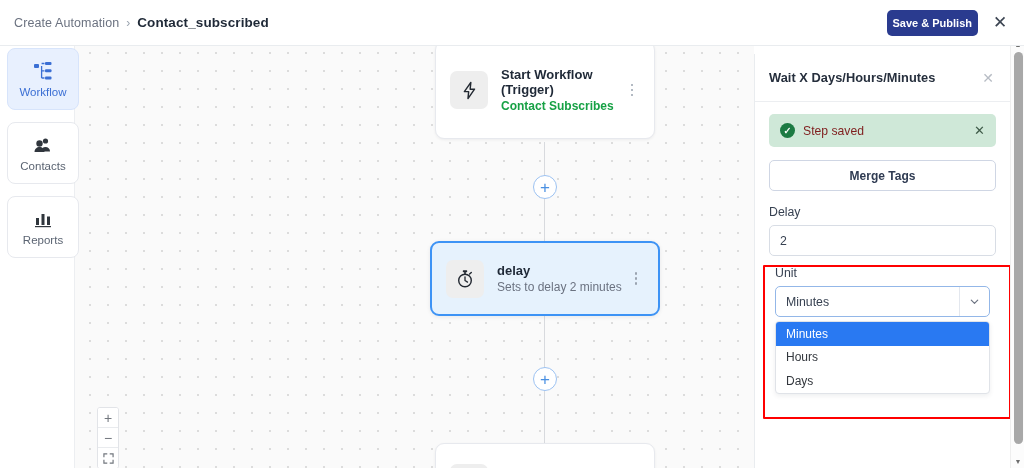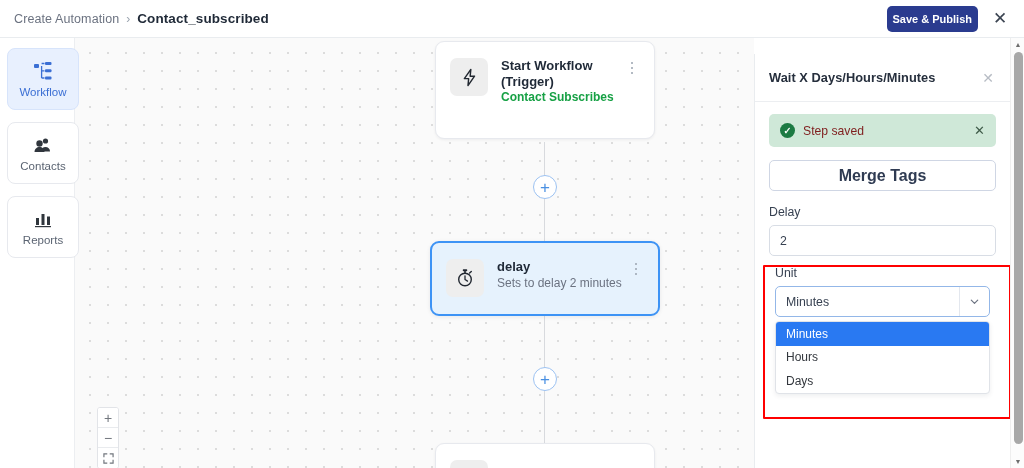--- a/index.html
+++ b/index.html
@@ -14,21 +14,21 @@
 
   #app {
     position: relative;
     width: 1024px; height: 468px;
     overflow: hidden;
   }
 
   
   .topbar {
     position: absolute; top: 0; left: 0;
-    width: 1024px; height: 38px;
+    width: 1024px; height: 46px;
     background: #ffffff;
     border-bottom: 1px solid #e9ecef;
     display: flex; align-items: center;
     padding: 0 14px;
     z-index: 30;
   }
   .breadcrumb { display: flex; align-items: center; gap: 7px; }
   .bc-link {
     font-size: 12.5px; color: #6b7280; cursor: pointer;
     letter-spacing: .1px;
@@ -102,21 +102,21 @@
     left: 469px;
     width: 1px;
     background: #d8dade;
   }
   .node {
     position: absolute;
     background: #ffffff;
     border: 1px solid #e7e9ee;
     border-radius: 9px;
     box-shadow: 0 1px 3px rgba(16,24,40,0.06);
-    display: flex; align-items: flex-start;
+    display: flex; align-items: center;
     padding: 16px 14px;
     cursor: pointer;
   }
   .node.selected {
     background: #e6f2fd;
     border: 2px solid #3d93f5;
     box-shadow: 0 1px 4px rgba(16,24,40,0.08);
   }
   .node-icon-box {
     width: 38px; height: 38px; min-width: 38px;
@@ -221,21 +221,21 @@
     margin-left: auto; cursor: pointer;
     color: #3e5a48; font-size: 13px; line-height: 1;
   }
 
   .btn-merge {
     width: 100%; height: 31px;
     border: 1px solid #cfd6e4;
     border-radius: 5px;
     background: #ffffff;
     color: #2f3b52;
-    font-size: 16px; font-weight: 700;
+    font-size: 12px; font-weight: 700;
     cursor: pointer;
     font-family: "Liberation Sans", sans-serif;
     margin-bottom: 14px;
   }
 
   .field-label {
     font-size: 12.3px; color: #374151;
     margin-bottom: 6px;
   }
   .text-input {

